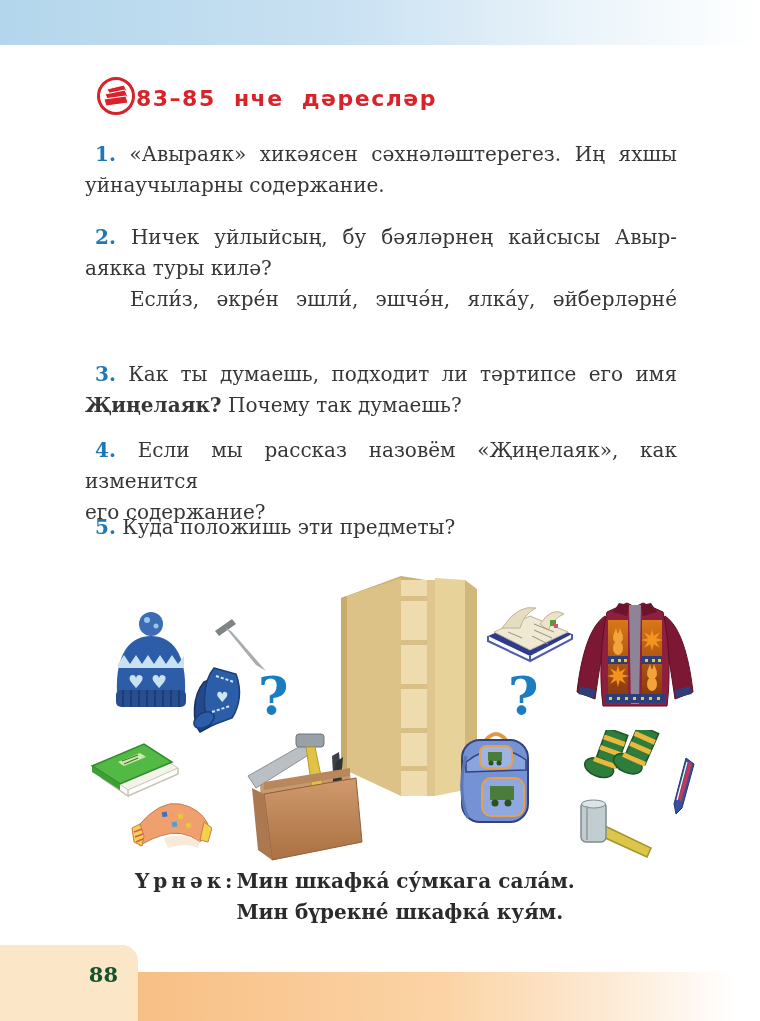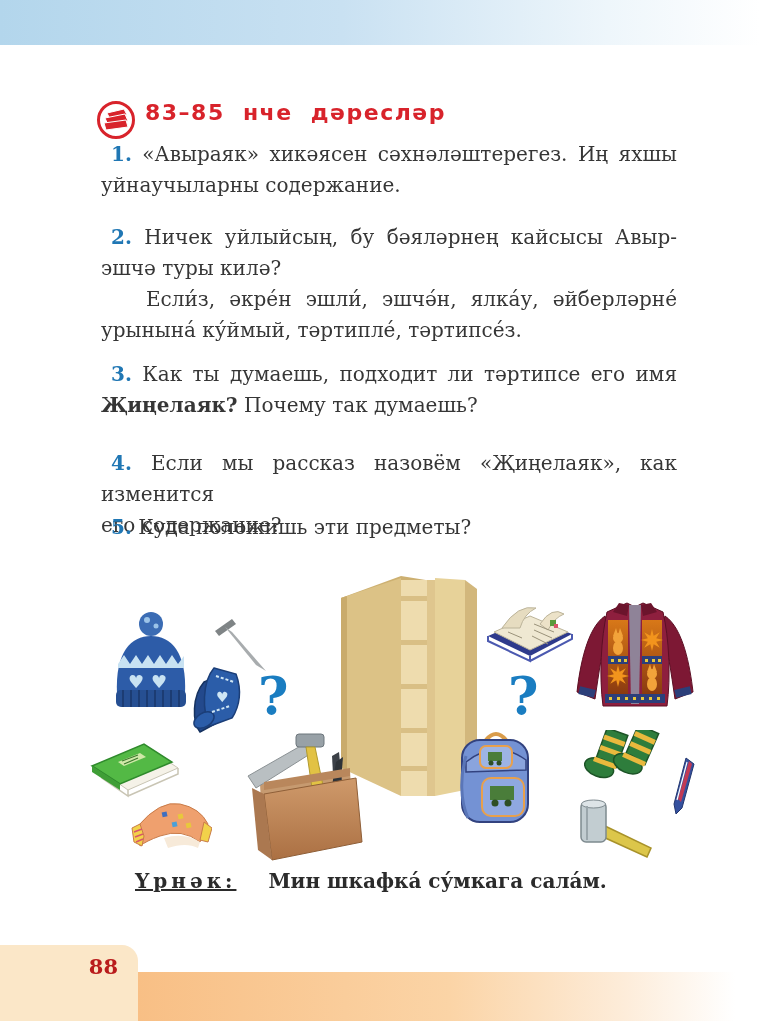--- a/index.html
+++ b/index.html
@@ -4,49 +4,49 @@
 <style>
   html,body { margin:0; padding:0; background:#fff; }
   .page {
     position:relative; width:760px; height:1021px; background:#ffffff;
     font-family:"DejaVu Serif","Liberation Serif",serif; overflow:hidden;
   }
   .topbar {
     position:absolute; left:0; top:0; width:760px; height:45px;
     background:linear-gradient(to right,#b3d6ec 0%,#c9e1f2 45%,#eef6fb 80%,#ffffff 100%);
   }
-  .header { position:absolute; left:96px; top:100px; display:flex; gap:9px; }
+  .header { position:absolute; left:96px; top:76px; display:flex; align-items:center; }
   .header-title {
     font-family:"DejaVu Sans","Liberation Sans",sans-serif; font-weight:bold;
     color:#d8232b; font-size:22px; letter-spacing:1.5px; word-spacing:9px; white-space:nowrap;
   }
   .ex { position:absolute; left:85px; width:592px; color:#363636; font-size:20px; line-height:31px; }
   .ex .num { color:#2077b4; font-weight:bold; }
-  .line { display:block;margin-left:16px; }
+  .line { display:block; }
   .j { text-align:justify; text-align-last:justify; }
   .ind { text-indent:10px; }
   .subind { text-indent:45px; }
   .b { font-weight:bold; }
   .illus { position:absolute; left:0; top:558px; width:760px; height:304px; }
   .item { position:absolute; }
   .qmark {
     position:absolute; font-family:"DejaVu Serif",serif; font-weight:bold;
     color:#1a7dc1; font-size:52px; line-height:52px;
   }
   .example {
     position:absolute; left:135px; top:866px; display:flex;
     font-weight:bold; color:#2b2b2b; font-size:20px; line-height:31px;
   }
-  .example-label { letter-spacing:4px; margin-right:16px; white-space:nowrap;text-decoration:underline; }
+  .example-label { letter-spacing:4px; white-space:nowrap; }
   .footer-tab {
     position:absolute; left:0; top:945px; width:138px; height:76px;
     background:#fbe7c8; border-radius:0 16px 0 0;
   }
   .page-num {
-    position:absolute; right:20px; top:9px; font-size:21px; font-weight:bold; color:#b91c1c;
+    position:absolute; right:20px; top:17px; font-size:21px; font-weight:bold; color:#14532d;
   }
   .footer-bar {
     position:absolute; left:138px; top:972px; width:622px; height:49px;
     background:linear-gradient(to right,#f8bf85 0%,#fbd4a6 50%,#fdecd9 78%,#ffffff 96%);
   }
 </style>
 </head>
 <body>
 
 <div class="page">
@@ -65,33 +65,32 @@
     <span class="header-title">83–85 нче дәресләр</span>
   </div>
 
   <div class="ex" style="top:139px">
     <span class="line j ind"><span class="num">1.</span> <span>«Авыраяк» хикәясен сәхнәләштерегез. Иң яхшы</span></span>
     <span class="line">уйнаучыларны содержание.</span>
   </div>
 
   <div class="ex" style="top:222px">
     <span class="line j ind"><span class="num">2.</span> <span>Ничек уйлыйсың, бу бәяләрнең кайсысы Авыр-</span></span>
-    <span class="line">эшчә туры килә?</span>
+    <span class="line">аякка туры килә?</span>
   </div>
   <div class="ex" style="top:284px">
     <span class="line j subind">Если́з, әкре́н эшли́, эшчә́н, ялка́у, әйберләрне́</span>
-    <span class="line">урынына́ ку́ймый, тәртипле́, тәртипсе́з.</span>
   </div>
 
   <div class="ex" style="top:359px">
     <span class="line j ind"><span class="num">3.</span> <span>Как ты думаешь, подходит ли тәртипсе его имя</span></span>
     <span class="line"><span class="b">Җиңелаяк?</span><span> Почему так думаешь?</span></span>
   </div>
 
-  <div class="ex" style="top:448px">
+  <div class="ex" style="top:435px">
     <span class="line j ind"><span class="num">4.</span> <span>Если мы рассказ назовём «Җиңелаяк», как изменится</span></span>
     <span class="line">его содержание?</span>
   </div>
 
   <div class="ex" style="top:512px">
     <span class="line ind"><span class="num">5.</span> <span>Куда положишь эти предметы?</span></span>
   </div>
 
   <div class="illus">
 
@@ -289,20 +288,21 @@
       <ellipse cx="30.5" cy="6" rx="12" ry="4" fill="#dde4e7" stroke="#7e8a8f" stroke-width="1"></ellipse>
       <path d="M24,8 v34" stroke="#9aa6ab" stroke-width="2"></path>
     </svg>
 
   </div>
 
   <div class="example">
     <span class="example-label">Үрнәк:</span>
     <span>
       <span class="line">Мин шкафка́ су́мкага сала́м.</span>
+      <span class="line">Мин бүрекне́ шкафка́ куя́м.</span>
     </span>
   </div>
 
   <div class="footer-tab">
     <span class="page-num">88</span>
   </div>
   <div class="footer-bar"></div>
 
 </div>
 

